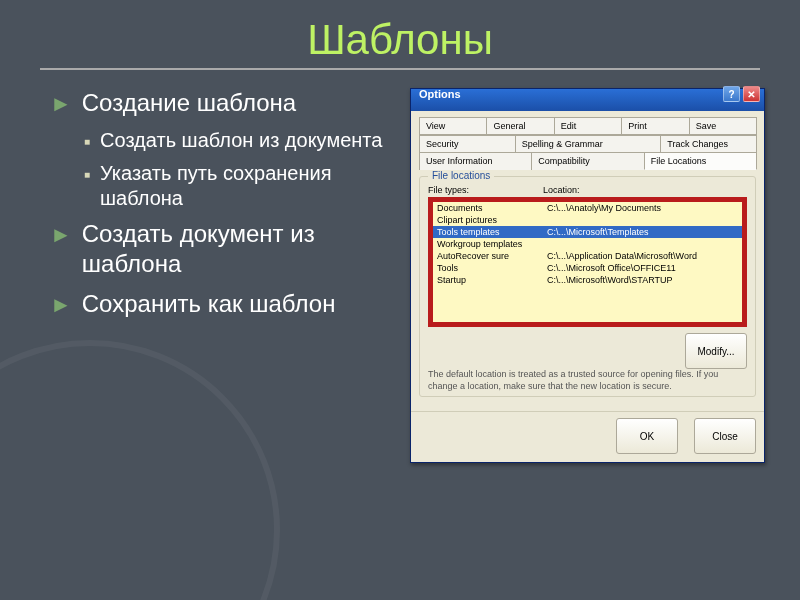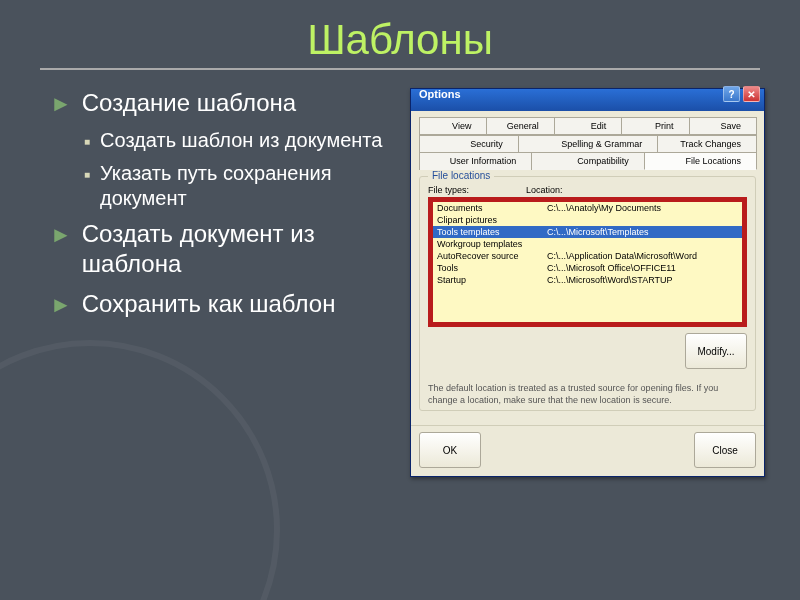--- a/index.html
+++ b/index.html
@@ -55,22 +55,22 @@
   border: 1px solid rgba(255,255,255,0.4);
 }
 .tb-help { background: linear-gradient(#6fa6e8,#3b78cc); color: #fff; }
 .tb-close { background: linear-gradient(#e88,#c33); color: #fff; }
 .dlg-body { padding: 6px 8px 8px 8px; }
 
 .tabs { margin-bottom: 4px; }
 .tab-row { display: flex; }
 .tab {
   flex: 1;
-  text-align: right;
-  padding: 3px 15px;
+  text-align: left;
+  padding: 3px 6px;
   font-size: 9px;
   background: #f4f3ee;
   border: 1px solid #aca899;
   border-bottom: none;
   margin-right: -1px;
   cursor: default;
 }
 .tab-row:first-child .tab { border-bottom: 1px solid #aca899; }
 .tab.active { background: #fcfcfa; border-bottom: 1px solid #fcfcfa; position: relative; z-index: 2; }
 
@@ -80,40 +80,40 @@
   padding: 8px 8px 4px 8px;
   position: relative;
   margin-top: 6px;
 }
 .group-label {
   position: absolute; top: -7px; left: 8px;
   background: #ece9d8; padding: 0 4px;
   color: #264f9a; font-size: 10px;
 }
 .col-headers { display: flex; font-size: 9px; margin-bottom: 2px; }
-.col-headers .h1 { width: 98px; }
+.col-headers .h1 { width: 115px; }
 .file-list {
   background: #fef9c3; border: 5px solid #b91c1c;
   height: 130px; font-size: 9px; overflow: hidden;
 }
 .file-row { display: flex; padding: 1px 4px; }
 .file-row .ft { width: 110px; }
 .file-row.selected { background: #316ac5; color: #fff; }
 
 .modify-row { display: flex; justify-content: flex-end; margin-top: 6px; }
-.help-text { font-size: 9px; color: #555; margin-top: 14px; line-height: 1.3; }
+.help-text { font-size: 9px; color: #555; line-height: 1.3; }
 .dlg-btn {
   min-width: 62px; height: 36px;
   background: linear-gradient(#fff,#ece9d8);
   border: 1px solid #aca899; border-radius: 3px;
   font-size: 10px; padding: 0 10px;
   cursor: default;
 }
 .footer-row {
-  display: flex; justify-content: space-between; gap: 16px;
+  display: flex; justify-content: flex-end; gap: 16px;
   padding: 6px 8px 8px 8px;
   border-top: 1px solid #d0cdb8;
   margin-top: 6px;
 }
 
 
 .deco {
   position: absolute; left: -100px; bottom: -120px;
   width: 380px; height: 380px; border-radius: 50%;
   border: 6px solid rgba(255,255,255,0.05);
@@ -133,21 +133,21 @@
     <div class="bullet-l1">
       <span class="arrow">►</span>
       <span>Создание шаблона</span>
     </div>
     <div class="bullet-l2">
       <span class="square">■</span>
       <span>Создать шаблон из документа</span>
     </div>
     <div class="bullet-l2">
       <span class="square">■</span>
-      <span>Указать путь сохранения документ</span>
+      <span>Указать путь сохранения шаблона</span>
     </div>
     <div class="bullet-l1">
       <span class="arrow">►</span>
       <span>Создать документ из шаблона</span>
     </div>
     <div class="bullet-l1">
       <span class="arrow">►</span>
       <span>Сохранить как шаблон</span>
     </div>
   </div>
@@ -198,21 +198,21 @@
             </div>
           <div class="file-row selected">
               <span class="ft">Tools templates</span>
               <span>C:\...\Microsoft\Templates</span>
             </div>
           <div class="file-row">
               <span class="ft">Workgroup templates</span>
               <span></span>
             </div>
           <div class="file-row">
-              <span class="ft">AutoRecover source</span>
+              <span class="ft">AutoRecover sure</span>
               <span>C:\...\Application Data\Microsoft\Word</span>
             </div>
           <div class="file-row">
               <span class="ft">Tools</span>
               <span>C:\...\Microsoft Office\OFFICE11</span>
             </div>
           <div class="file-row">
               <span class="ft">Startup</span>
               <span>C:\...\Microsoft\Word\STARTUP</span>
             </div>

